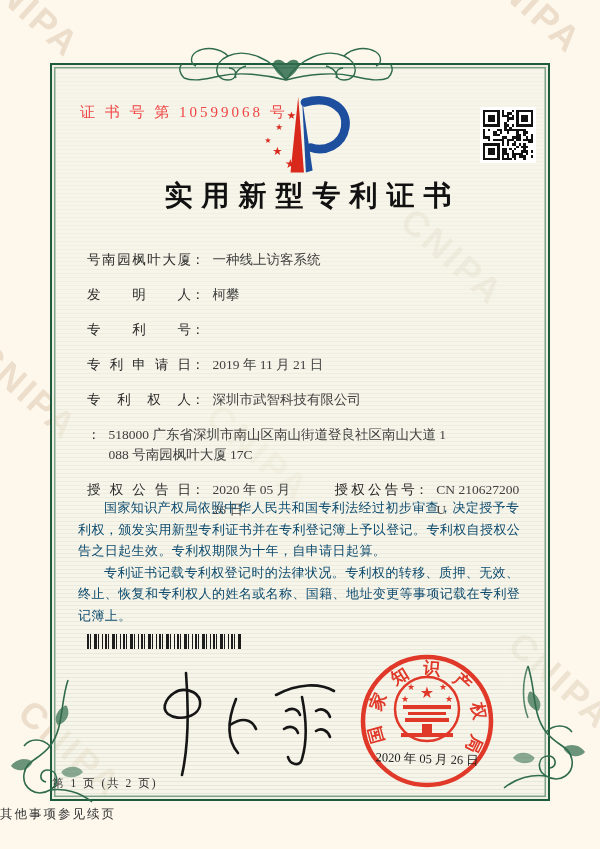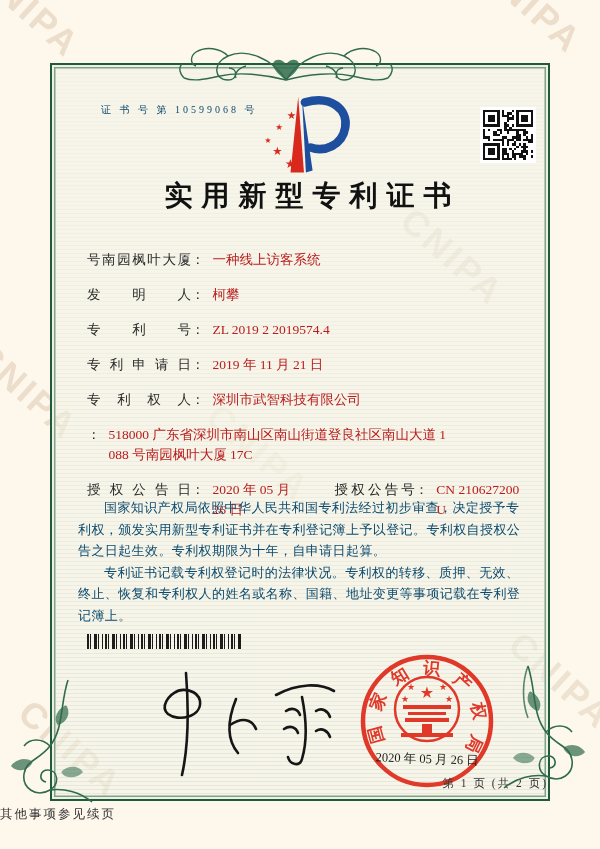--- a/index.html
+++ b/index.html
@@ -34,41 +34,41 @@
   }
   .frame::before{
     content:"";position:absolute;inset:4px;pointer-events:none;
     background:repeating-linear-gradient(180deg,
       rgba(130,158,130,0.16) 0px, rgba(130,158,130,0.16) 1px,
       rgba(255,255,255,0) 1px, rgba(255,255,255,0) 4px);
     -webkit-mask-image:linear-gradient(180deg,rgba(0,0,0,0.25),rgba(0,0,0,0.55) 55%,rgba(0,0,0,0.95));
     mask-image:linear-gradient(180deg,rgba(0,0,0,0.25),rgba(0,0,0,0.55) 55%,rgba(0,0,0,0.95));
   }
 
-  .cert-no{position:absolute;left:49px;top:38px;font-size:10px;letter-spacing:3px;color:#0c4a6e;}
+  .cert-no{position:absolute;left:28px;top:38px;font-size:15px;letter-spacing:3px;color:#ef4444;}
 
   .logo{position:absolute;left:203px;top:26px;width:96px;height:90px;}
   .qr{position:absolute;left:428px;top:42px;width:56px;height:56px;background:#fff;padding:3px;box-sizing:border-box;}
   .qr svg{width:100%;height:100%;display:block;}
 
   .title{
     position:absolute;left:16px;right:0;top:112px;text-align:center;
     font-size:28px;font-weight:bold;letter-spacing:9px;color:#111;
     text-indent:9px;
   }
 
   
   .fields{position:absolute;left:35px;right:28px;top:185px;font-size:13.5px;}
   .frow{display:flex;align-items:flex-start;line-height:20px;margin-bottom:15px;}
   .flabel{
     display:inline-block;width:104px;flex:0 0 104px;
     text-align:justify;text-align-last:justify;color:#2b2b2b;
   }
   .fcolon{flex:0 0 auto;margin-right:8px;color:#2b2b2b;}
-  .fvalue{color:#b91c1c;}
+  .fvalue{color:#404040;}
   .grant-row{display:flex;line-height:20px;}
   .grant-row .pair{display:flex;}
   .grant-row .pair2{margin-left:38px;}
   .grant-row .flabel2{display:inline-block;width:92px;text-align:justify;text-align-last:justify;}
 
   
   .body-text{position:absolute;left:26px;right:24px;top:432px;font-size:13px;line-height:21.5px;color:#0c4a6e;letter-spacing:0.4px;}
   .body-text p{margin:0;text-indent:2em;}
 
   .barcode{
@@ -80,21 +80,21 @@
       #1c1c1c 11px 12px, transparent 12px 15px,
       #1c1c1c 15px 16px, transparent 16px 18px);
   }
 
   .signer{position:absolute;left:35px;top:626px;font-family:"Liberation Sans","DejaVu Sans",sans-serif;
     font-size:15px;font-weight:bold;color:#1c1c1c;line-height:28px;}
   .signature{position:absolute;left:92px;top:600px;width:210px;height:120px;}
 
   .seal{position:absolute;left:289px;top:574px;width:172px;height:172px;}
 
-  .page-no{position:absolute;left:0;right:0;bottom:8px;text-align:right;font-size:11.5px;letter-spacing:2px;color:#333;}
+  .page-no{position:absolute;left:0;right:0;bottom:8px;text-align:left;font-size:11.5px;letter-spacing:2px;color:#333;}
 
   .note{position:absolute;left:0;right:0;top:806px;z-index:3;
     font-size:12.5px;letter-spacing:2px;color:#333;}
 
   
   .orn{position:absolute;z-index:4;pointer-events:none;}
   .orn-top{left:176px;top:44px;width:220px;height:44px;}
   .orn-bl{left:4px;top:676px;width:100px;height:130px;}
   .orn-br{left:492px;top:652px;width:100px;height:150px;}
 </style>
@@ -273,21 +273,20 @@
       <span class="fvalue">一种线上访客系统</span>
     </div>
     <div class="frow">
       <span class="flabel">发明人</span>
         <span class="fcolon">：</span>
       <span class="fvalue">柯攀</span>
     </div>
     <div class="frow">
       <span class="flabel">专利号</span>
         <span class="fcolon">：</span>
-      <span class="fvalue">ZL 2019 2 2019574.4</span>
     </div>
     <div class="frow">
       <span class="flabel">专利申请日</span>
         <span class="fcolon">：</span>
       <span class="fvalue">2019 年 11 月 21 日</span>
     </div>
     <div class="frow">
       <span class="flabel">专利权人</span>
         <span class="fcolon">：</span>
       <span class="fvalue">深圳市武智科技有限公司</span>

